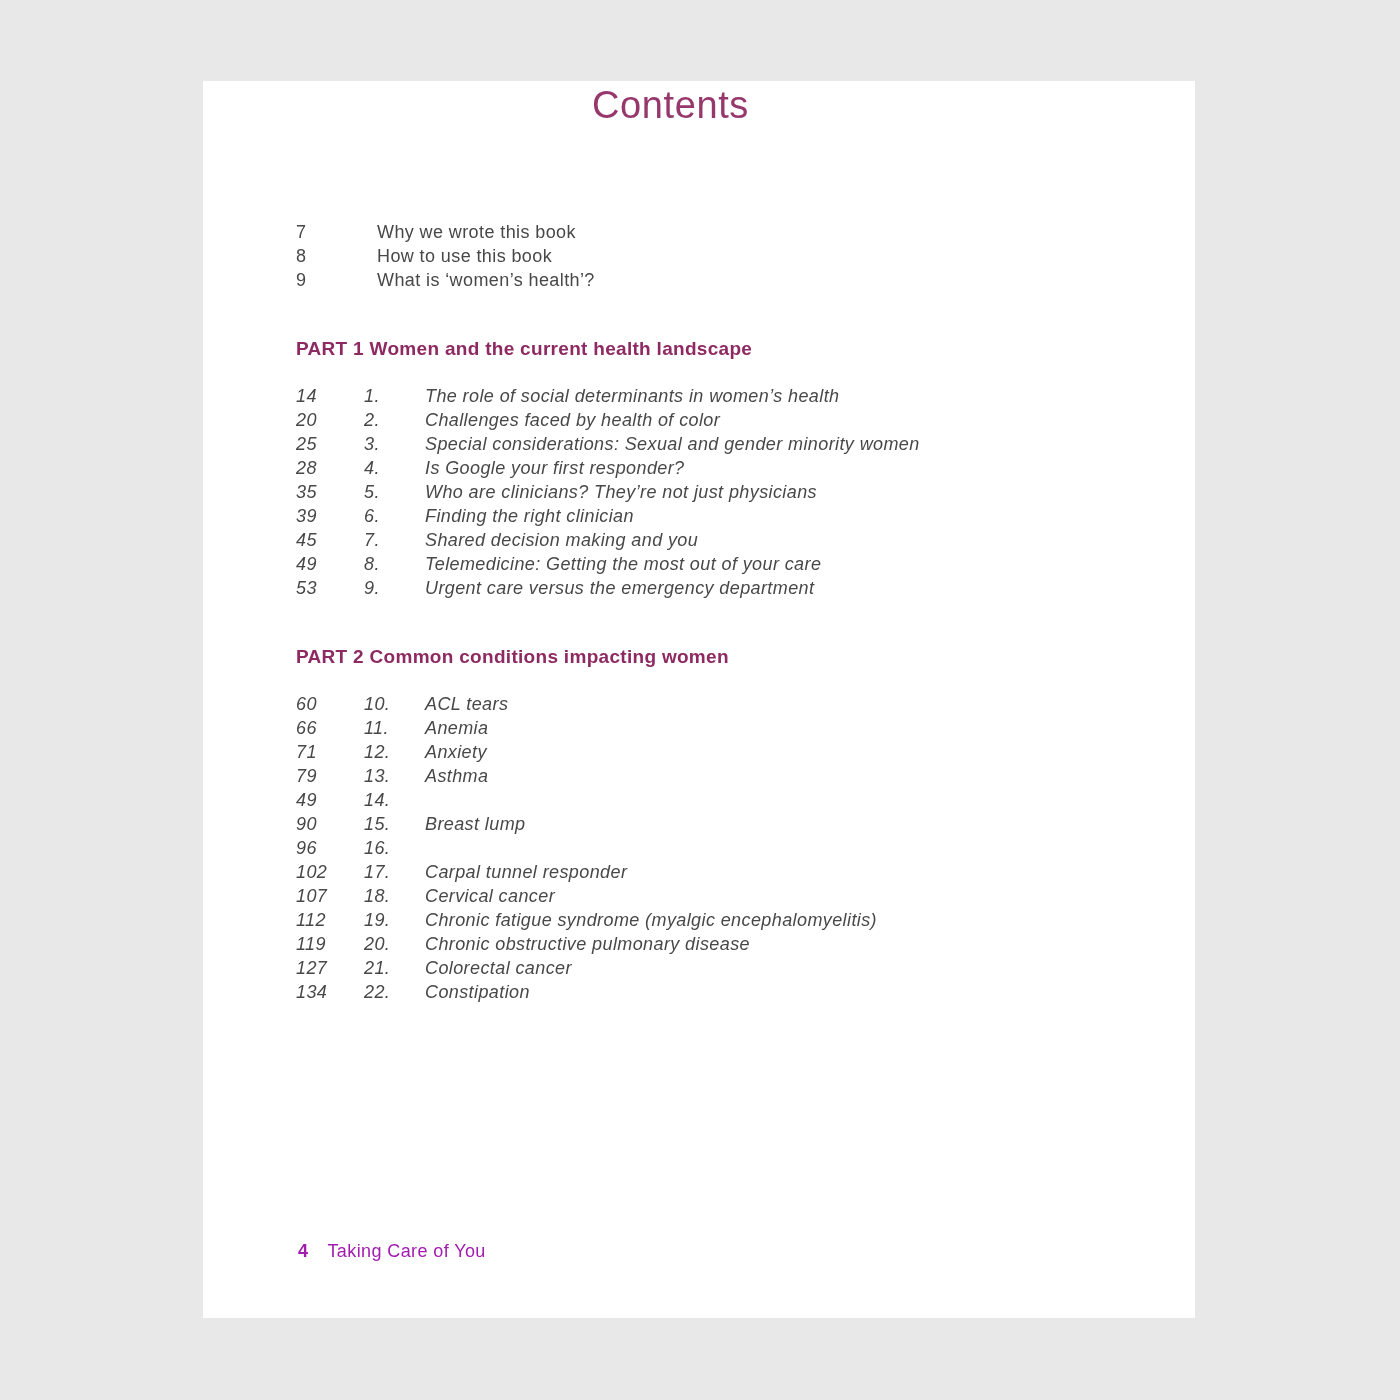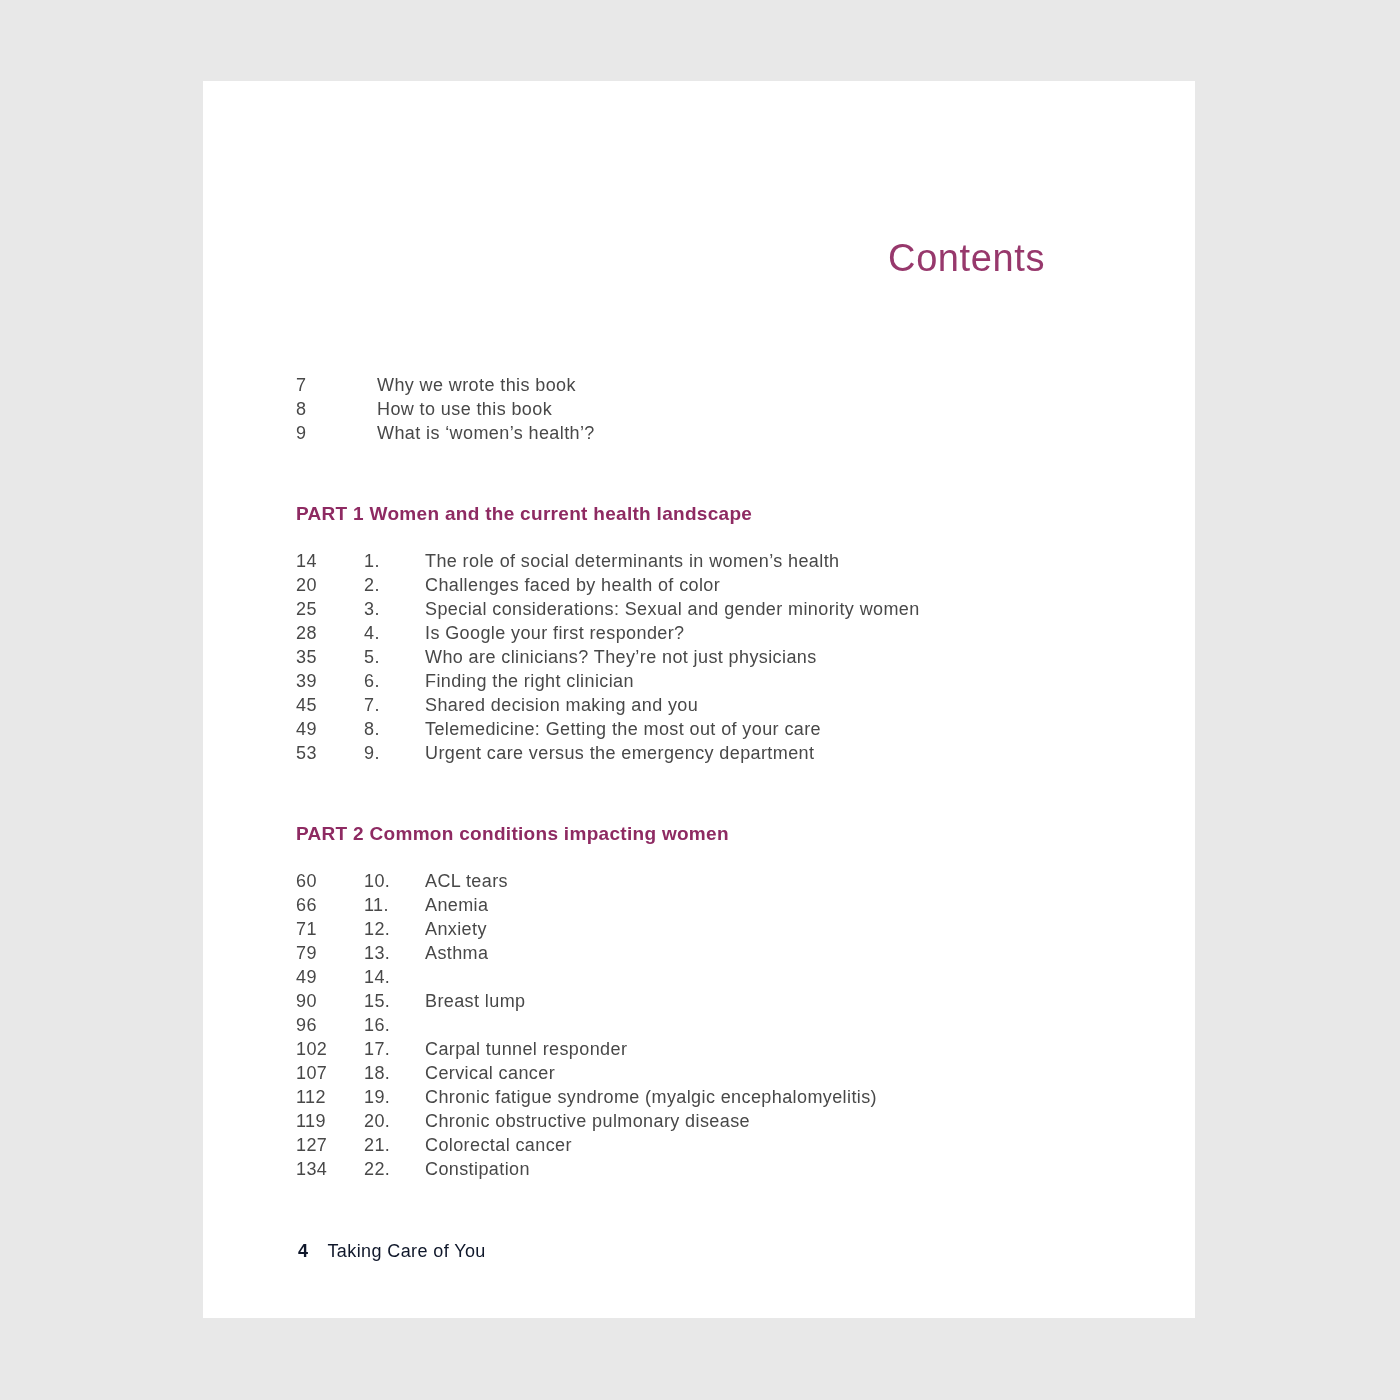--- a/index.html
+++ b/index.html
@@ -15,54 +15,53 @@
     left: 203px;
     top: 81px;
     width: 992px;
     height: 1237px;
     background: #ffffff;
   }
   .content {
     padding: 0 150px 0 93px;
   }
   .title {
-    padding-top: 153px;
-    text-align: right;
+    text-align: center;
     font-size: 38px;
     font-weight: 400;
     line-height: 48px;
     letter-spacing: 0.6px;
     color: #97386c;
   }
   .front-matter { margin-top: 91px; }
   .row {
     display: grid;
     line-height: 24px;
     font-size: 18px;
     letter-spacing: 0.4px;
     color: #484848;
   }
   .fm-row   { grid-template-columns: 81px 1fr; }
-  .entry-row{ grid-template-columns: 68px 61px 1fr; }
+  .entry-row{ grid-template-columns: 68px 61px 1fr; font-style: italic; }
   .part-heading {
-    margin-top: 56px;
+    margin-top: 44px;
     font-size: 19px;
     font-weight: 700;
     line-height: 26px;
     letter-spacing: 0.3px;
     color: #8e2a62;
   }
   .part-list { margin-top: 22px; }
   .footer {
     position: absolute;
     left: 95px;
     bottom: 56px;
     font-size: 18px;
     letter-spacing: 0.4px;
-    color: #0f172a;
+    color: #a21caf;
   }
   .folio { font-weight: 700; margin-right: 19px; }
 </style>
 </head>
 <body>
 
 <div class="page">
   <div class="content">
     <h1 class="title">Contents</h1>
     <div class="front-matter">

